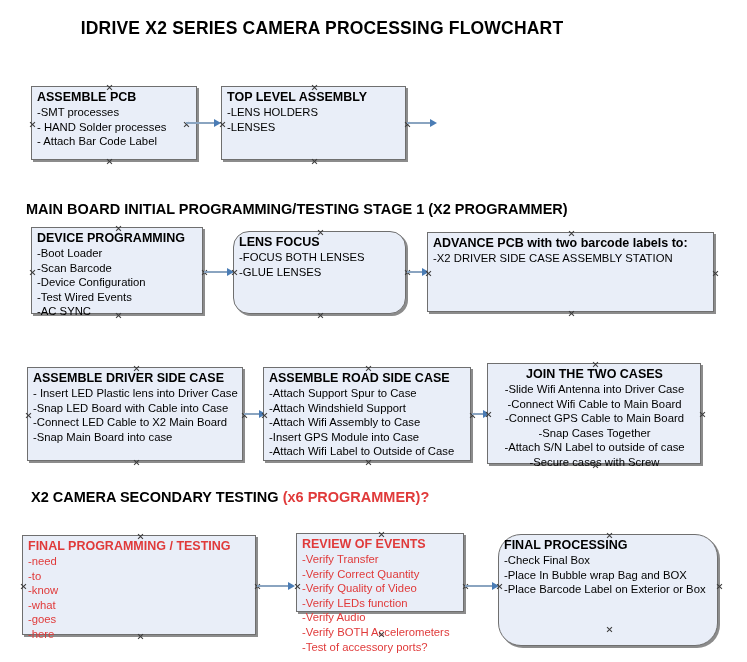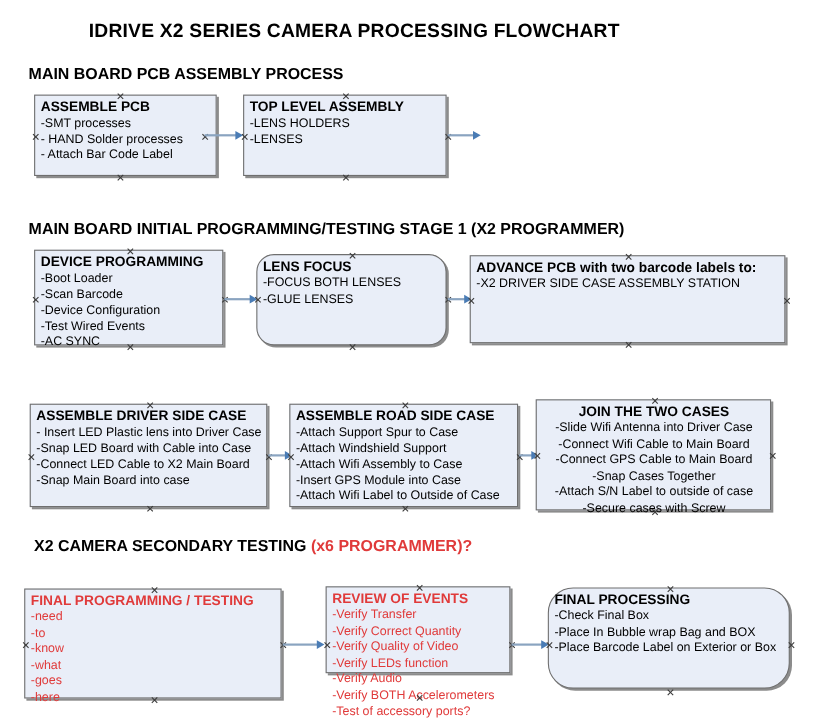--- a/index.html
+++ b/index.html
@@ -107,23 +107,20 @@
     margin-top: -4.5px;
   }
 </style>
 </head>
 <body>
 
 <div id="canvas">
 
   <div class="doc-title">IDRIVE X2  SERIES CAMERA PROCESSING FLOWCHART</div>
 
-  <div class="section-head" style="left:26px; top:60px;">
-    <span>MAIN BOARD PCB ASSEMBLY PROCESS</span>
-  </div>
 
   <div class="pbox" style="left:31px; top:86px; width:166px; height:74px;">
     <div class="ttl">ASSEMBLE PCB</div>
     <div class="ln">-SMT processes</div>
     <div class="ln">- HAND Solder processes</div>
     <div class="ln">- Attach Bar Code Label</div>
     <span class="handle" style="left:77px; top:0px;"></span>
     <span class="handle" style="left:0px; top:37px;"></span>
     <span class="handle" style="left:154px; top:37px;"></span>
     <span class="handle" style="left:77px; top:74px;"></span>
@@ -266,21 +263,21 @@
     <div class="ln">-Test of accessory ports?</div>
     <span class="handle" style="left:84px; top:0px;"></span>
     <span class="handle" style="left:0px; top:52px;"></span>
     <span class="handle" style="left:168px; top:52px;"></span>
     <span class="handle" style="left:84px; top:100px;"></span>
   </div>
 
   <div class="arrow-line" style="left:465px; top:585px; width:30px;"></div>
   <div class="arrow-head" style="left:492px; top:586px;"></div>
 
-  <div class="pbox" style="left:498px; top:534px; width:220px; height:92px;border-radius:23px;">
+  <div class="pbox" style="left:498px; top:534px; width:220px; height:112px;border-radius:23px;">
     <div class="ttl">FINAL PROCESSING</div>
     <div class="ln"> -Check Final Box</div>
     <div class="ln">-Place In Bubble wrap Bag and BOX</div>
     <div class="ln">-Place Barcode Label on Exterior or Box</div>
     <span class="handle" style="left:110px; top:0px;"></span>
     <span class="handle" style="left:0px; top:51px;"></span>
     <span class="handle" style="left:220px; top:51px;"></span>
     <span class="handle" style="left:110px; top:94px;"></span>
   </div>
 

